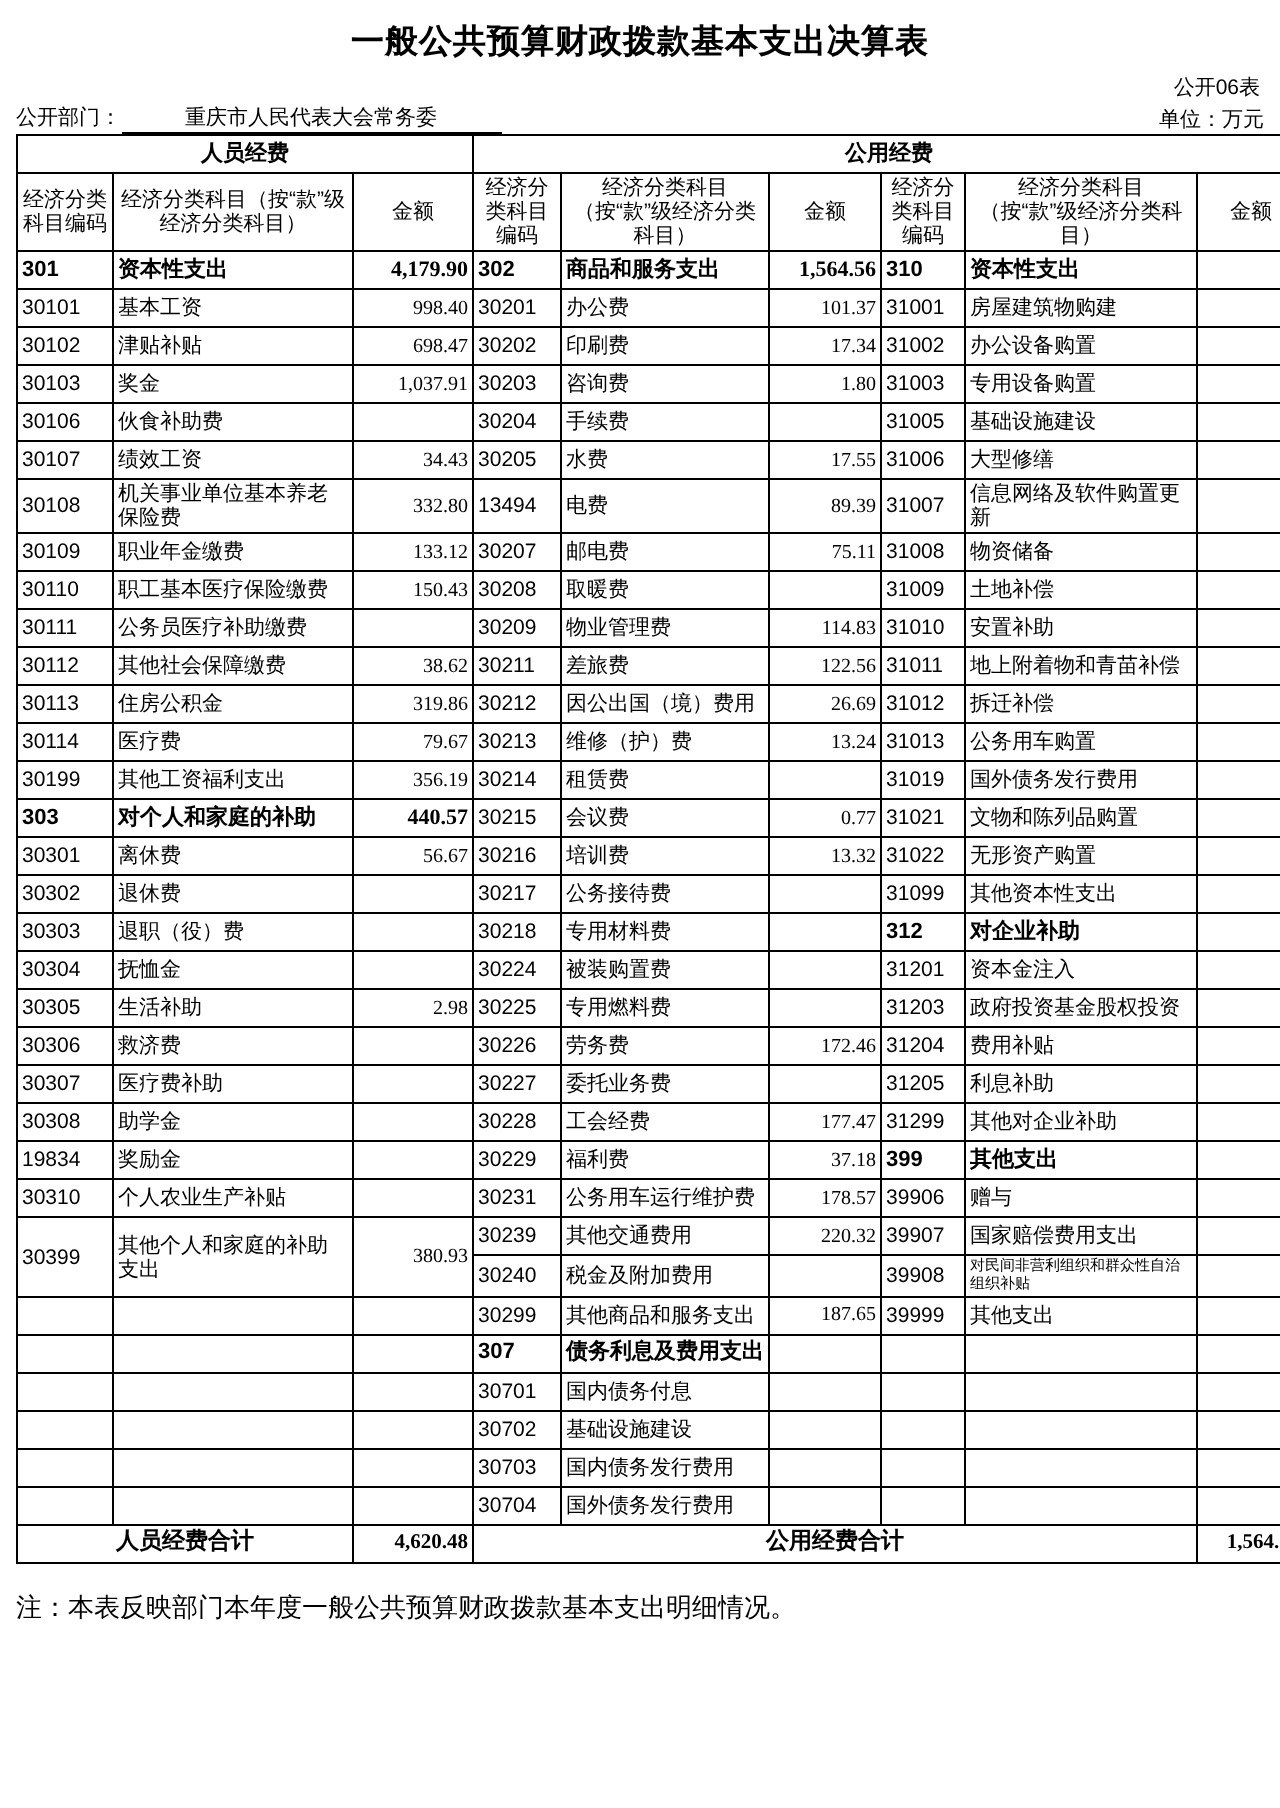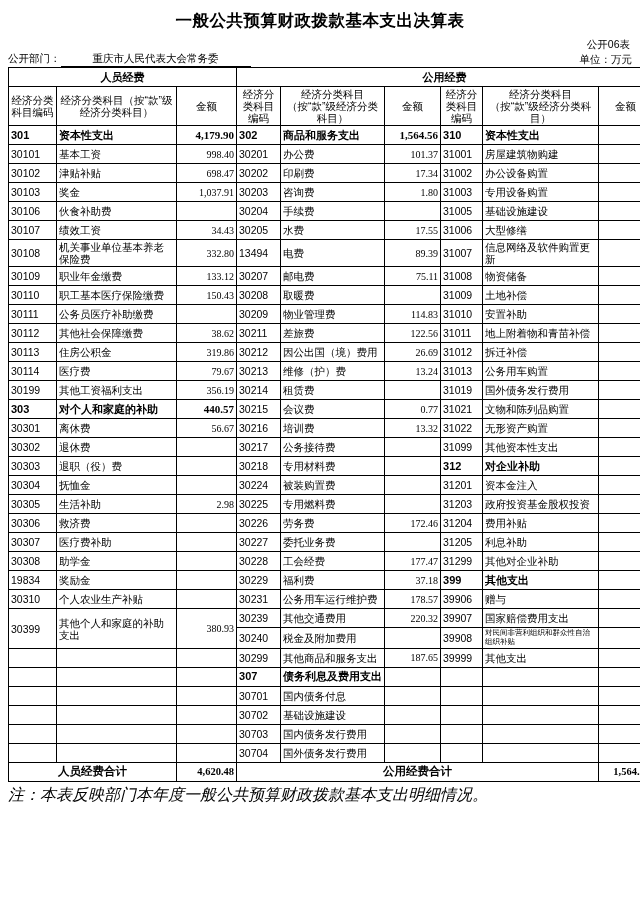--- a/index.html
+++ b/index.html
@@ -90,24 +90,23 @@
     margin-left: 24px;
   }
   .total-amt {
     text-align: right;
     padding-right: 3px;
     font-weight: bold;
     font-size: 10.5px;
     font-family: "Liberation Serif", serif;
   }
   .note {
-    font-size: 16px;
-    margin-top: 3px;
+    font-size: 13px;
+    margin-top: 14px;
     line-height: 1.3;
-    font-style: italic;
   }
 </style>
 </head>
 <body>
 
 <div class="page">
 
   <div class="doc-title">一般公共预算财政拨款基本支出决算表</div>
 
   <div class="meta-right">公开06表</div>

